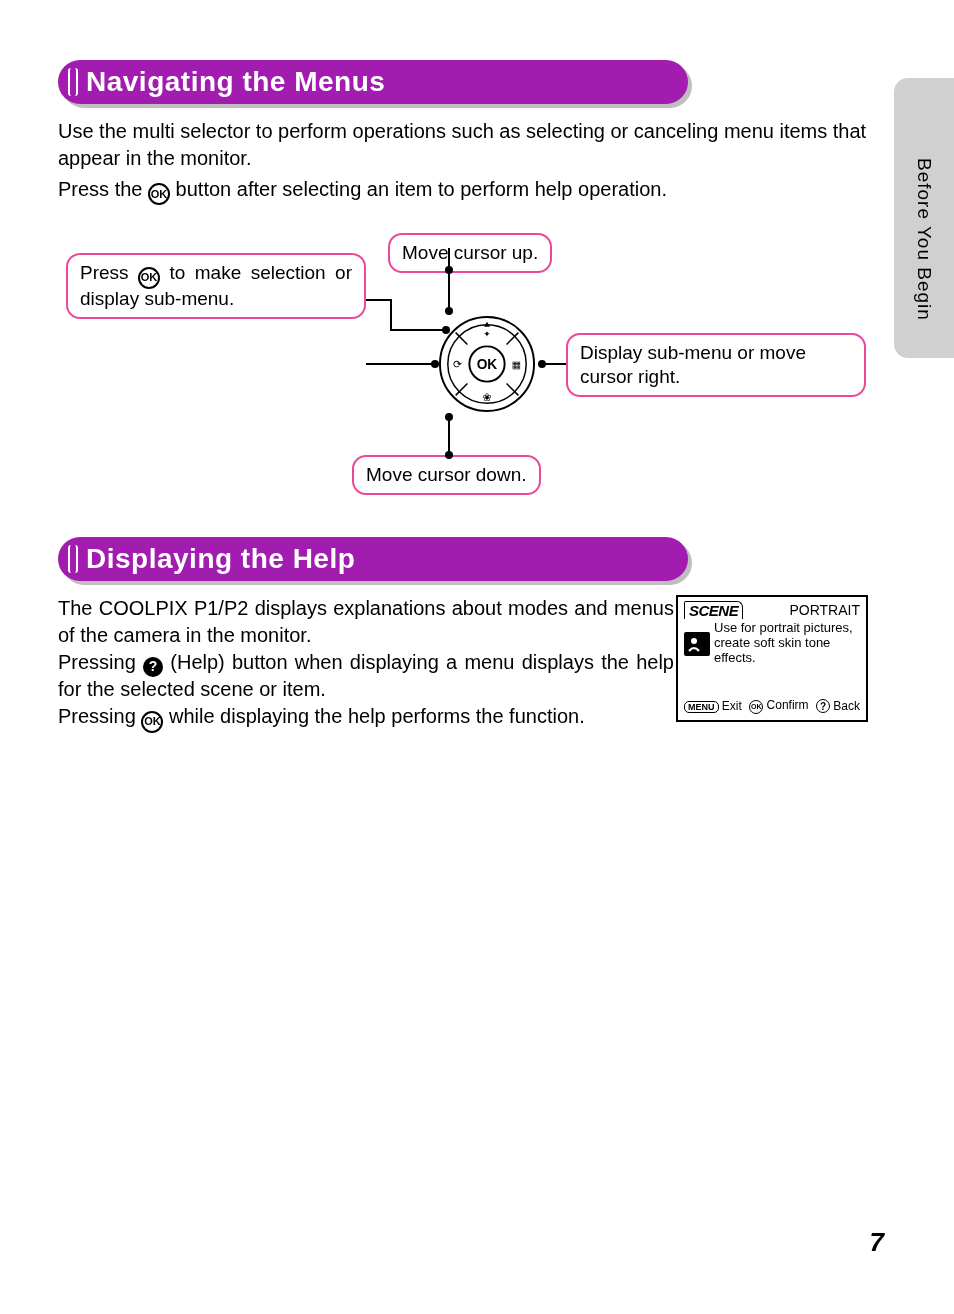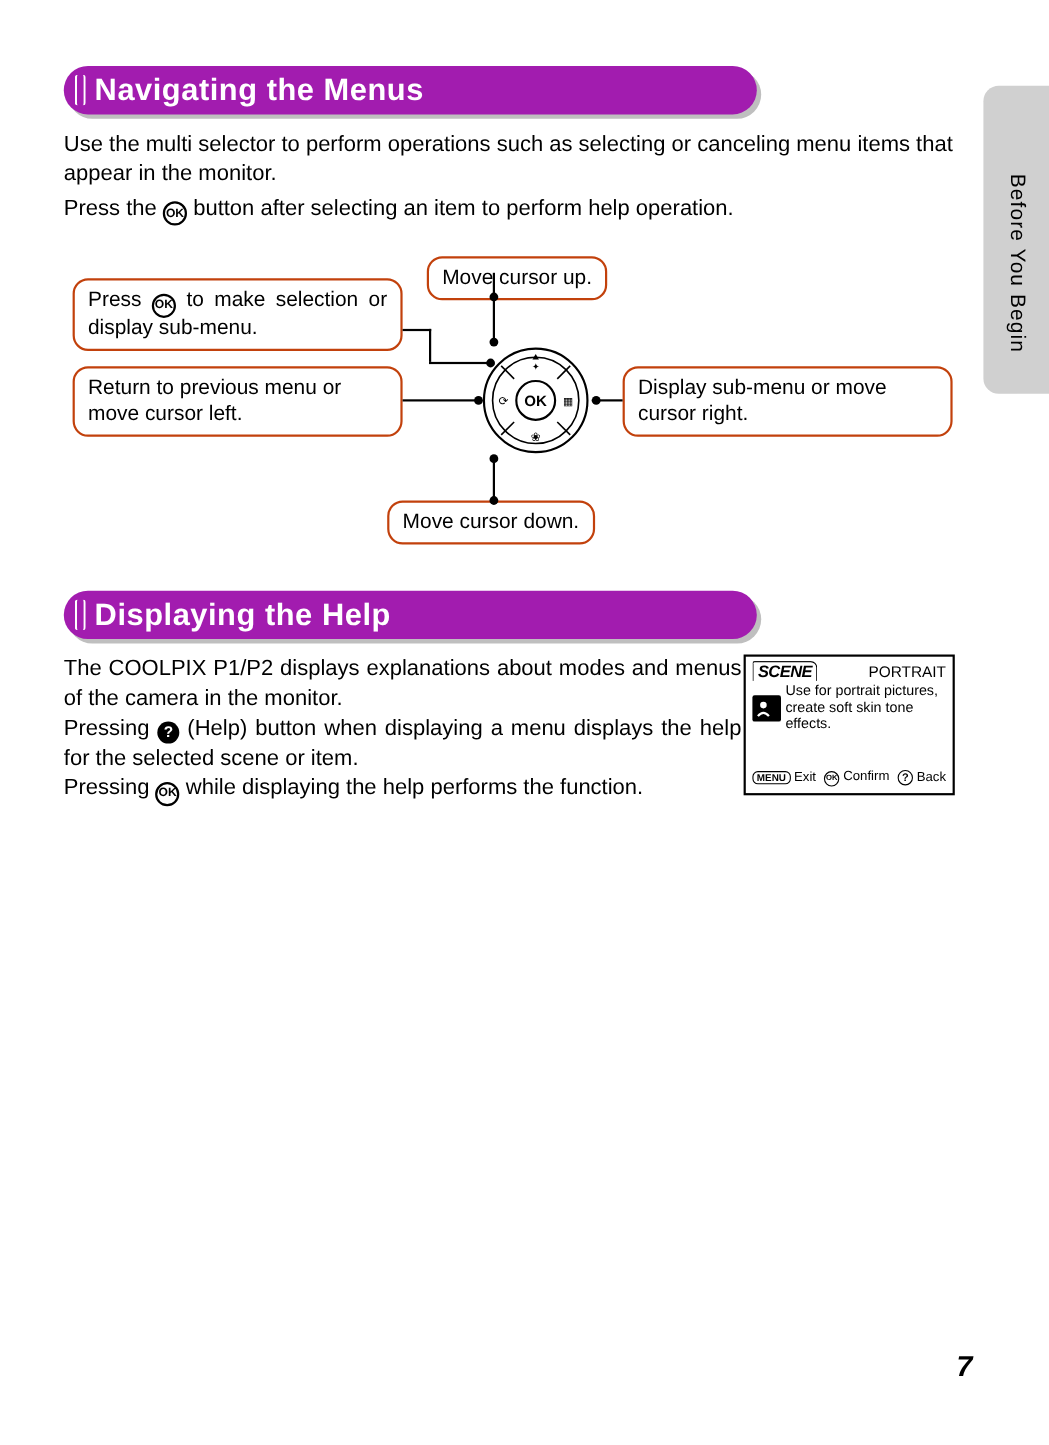--- a/index.html
+++ b/index.html
@@ -95,21 +95,21 @@
     font-size: 14px; font-weight: bold;
     transform: translateY(2px);
   }
   .diagram {
     position: relative;
     height: 270px;
     margin: 30px 0 20px 0;
   }
   .callout {
     position: absolute;
-    border: 2px solid #c2410c;
+    border: 2px solid #ec4899;
     border-radius: 14px;
     padding: 6px 12px;
     font-size: 19px;
     line-height: 1.25;
     background: #fff;
   }
   .callout-up { top: 0; left: 330px; }
   .callout-left-top { top: 20px; left: 8px; width: 300px; }
   .callout-left-bottom { top: 100px; left: 8px; width: 300px; }
   .callout-right { top: 100px; left: 508px; width: 300px; }
@@ -220,21 +220,20 @@
   <p class="body-text">Use the multi selector to perform operations such as selecting or canceling menu items that appear in the monitor.</p>
   <p class="body-text">
     <span>Press the </span><span class="ok-inline">OK</span><span> button after selecting an item to perform help operation.</span>
   </p>
 
   <div class="diagram">
     <div class="callout callout-up">Move cursor up.</div>
     <div class="callout callout-left-top just">
       <span>Press </span><span class="ok-inline">OK</span><span> to make selection or display sub-menu.</span>
     </div>
-    <div class="callout callout-left-bottom">Return to previous menu or move cursor left.</div>
     <div class="callout callout-right">Display sub-menu or move cursor right.</div>
     <div class="callout callout-down">Move cursor down.</div>
 
     <div class="line" style="top:15px; left:390px; width:2px; height:64px;"></div>
     <div class="dot" style="top:33px; left:387px;"></div>
     <div class="dot" style="top:74px; left:387px;"></div>
     <div class="line" style="top:182px; left:390px; width:2px; height:40px;"></div>
     <div class="dot" style="top:180px; left:387px;"></div>
     <div class="dot" style="top:218px; left:387px;"></div>
     <div class="line" style="top:130px; left:308px; width:72px; height:2px;"></div>

